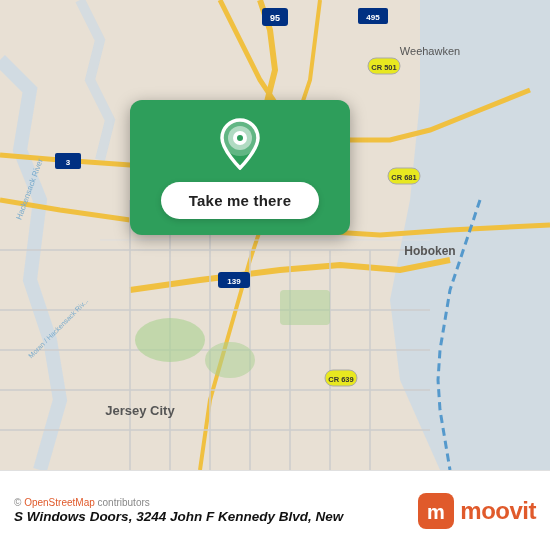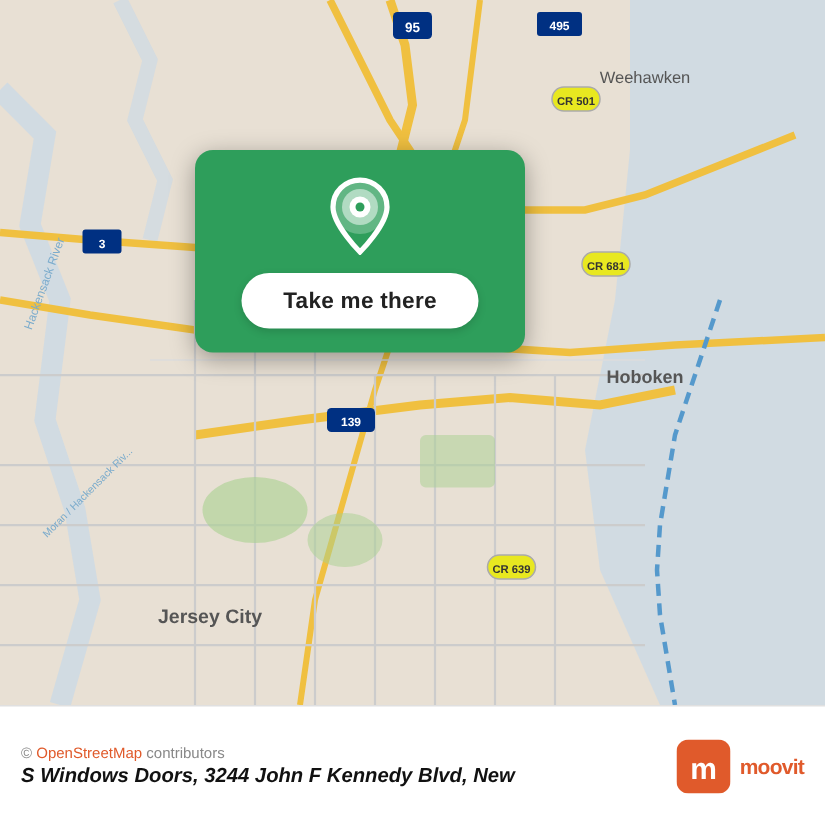--- a/index.html
+++ b/index.html
@@ -107,21 +107,21 @@
       gap: 6px;
       flex-shrink: 0;
     }
 
     .moovit-icon {
       width: 36px;
       height: 36px;
     }
 
     .moovit-text {
-      font-size: 14px;
+      font-size: 24px;
       font-weight: 700;
       color: #e05a2b;
       letter-spacing: -0.5px;
     }
   </style>
 </head>
 <body>
 
 <div class="container">
 

